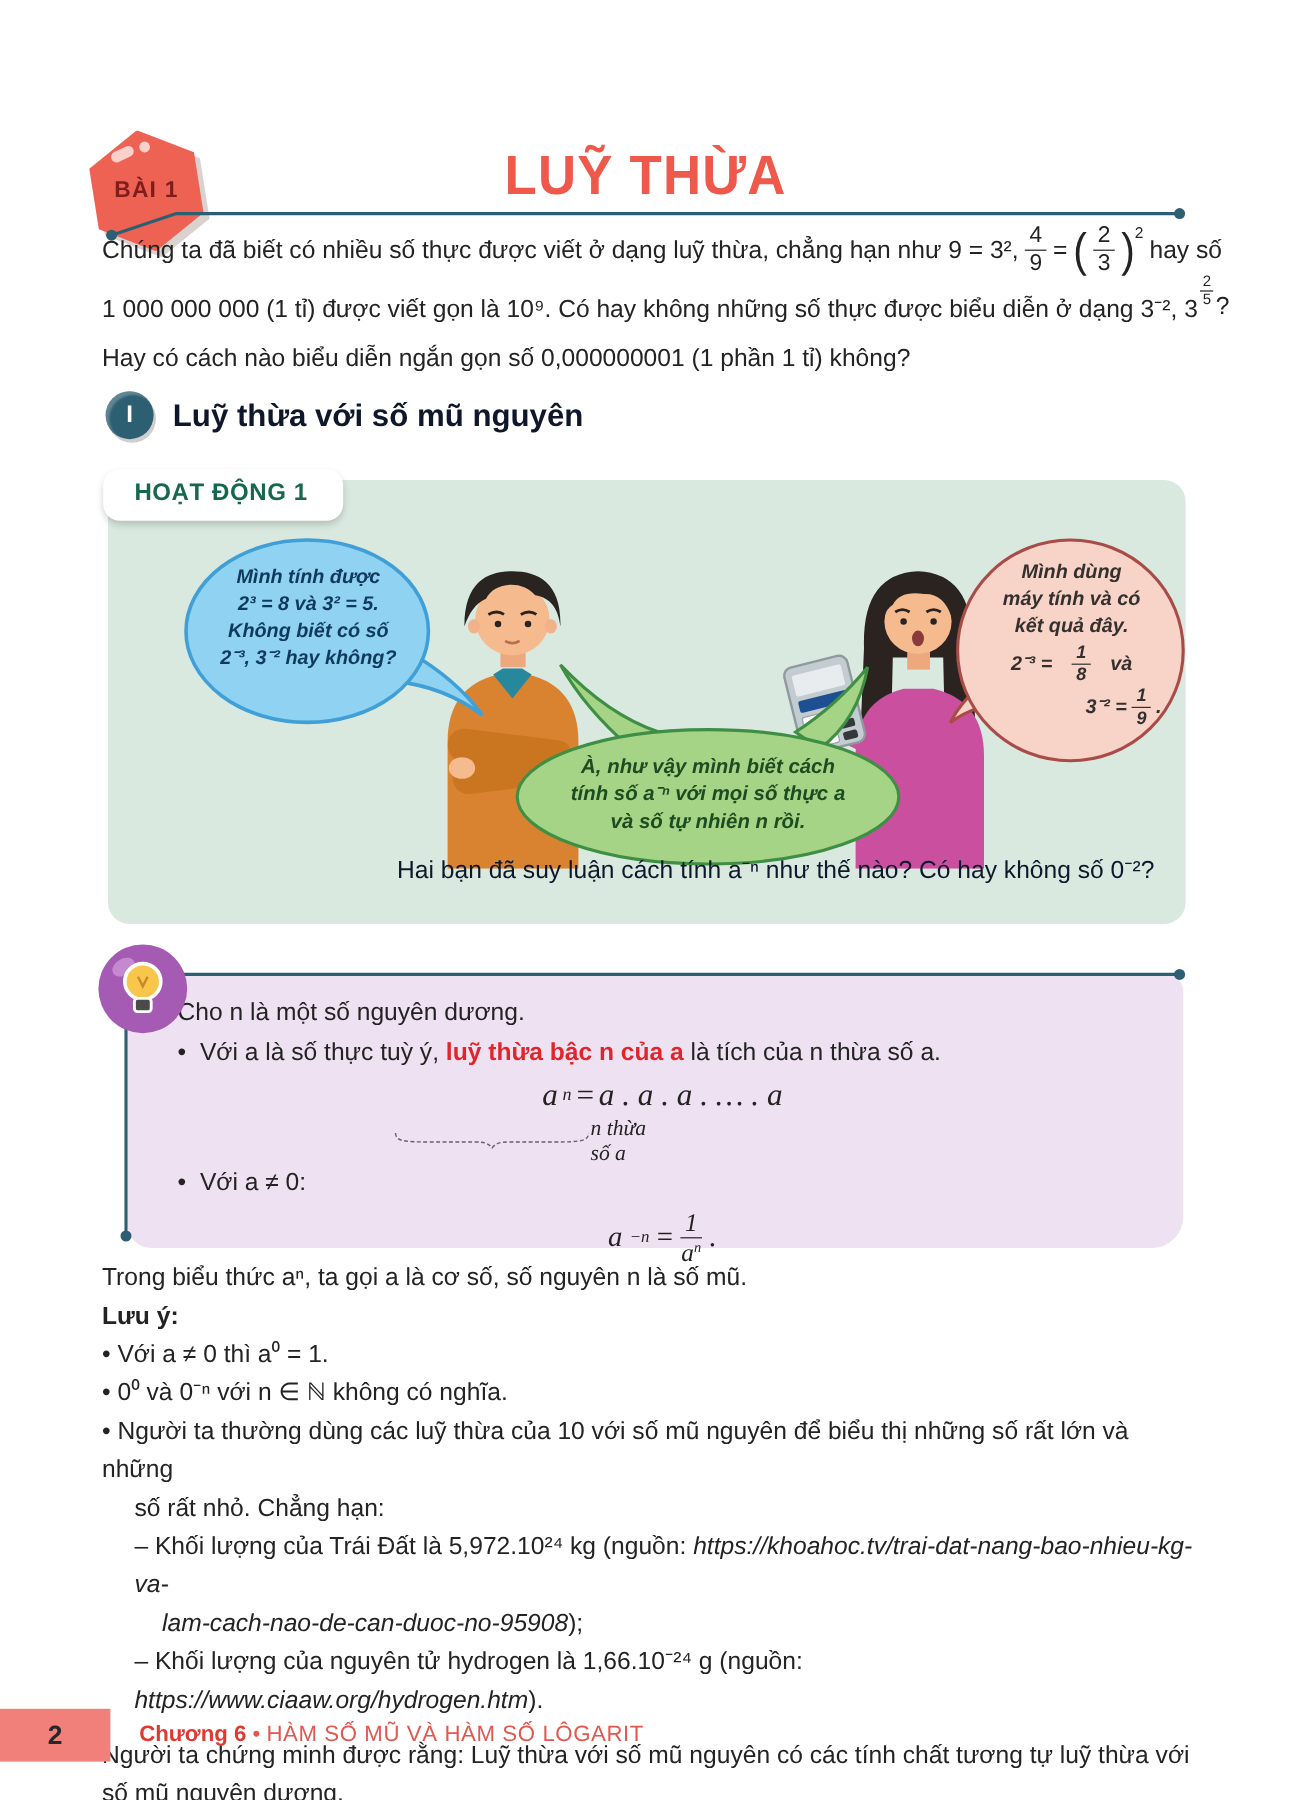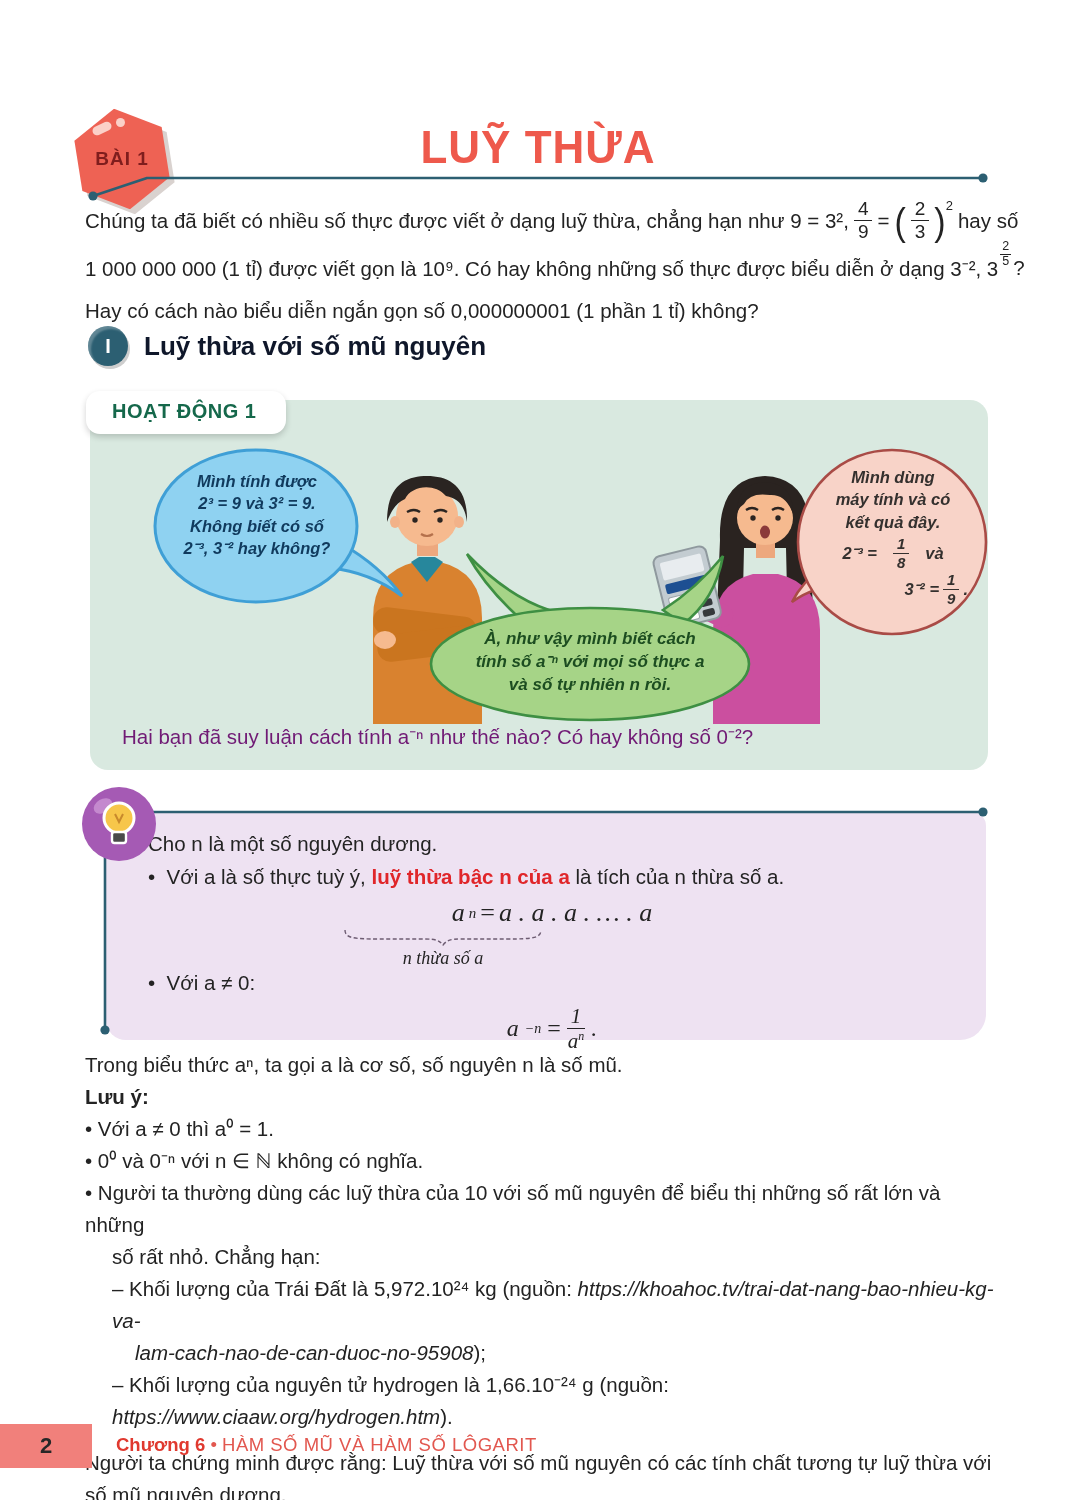--- a/index.html
+++ b/index.html
@@ -14,21 +14,21 @@
          clip-path:polygon(50% 0, 96% 25%, 96% 75%, 50% 100%, 4% 75%, 4% 25%); }
   .hex-hl1 { position:absolute; left:18px; top:16px; width:20px; height:9px; border-radius:5px; background:#fbd0c8; transform:rotate(-25deg); }
   .hex-hl2 { position:absolute; left:42px; top:10px; width:9px; height:9px; border-radius:50%; background:#fbd0c8; }
   .hex-label { position:absolute; inset:0; display:flex; align-items:center; justify-content:center;
          color:#7f1d1d; font-weight:bold; font-size:19px; letter-spacing:1px; }
   .page-title { position:absolute; left:0; top:122px; width:100%; text-align:center;
          font-size:44px; font-weight:800; color:#ee594c; letter-spacing:1px; transform:scaleY(1.05); }
   .connector { position:absolute; left:85px; top:168px; }
 
   
-  .intro { position:absolute; left:85px; top:197px; width:910px; font-size:20.5px; color:#232323; }
+  .intro { position:absolute; left:85px; top:185px; width:910px; font-size:20.5px; color:#232323; }
   .intro-line { display:flex; align-items:center; gap:5px; height:47px; white-space:nowrap; }
   .intro-line3 { height:40px; }
   .frac { display:inline-flex; flex-direction:column; align-items:center; line-height:1.05; font-size:19px; }
   .frac .num { border-bottom:1.6px solid currentColor; padding:0 4px 1px; }
   .frac .den { padding-top:1px; }
   .bigparen { font-size:34px; font-weight:300; transform:scaleY(1.15); display:inline-block; line-height:1; }
   .supwrap { display:inline-flex; align-items:flex-start; }
   .exp { font-size:13px; position:relative; top:-6px; }
   .supfrac { display:inline-flex; flex-direction:column; align-items:center; line-height:1; font-size:12.5px; position:relative; top:-14px; }
   .supfrac .num { border-bottom:1.2px solid currentColor; padding:0 2px 1px; }
@@ -40,32 +40,32 @@
         display:flex; align-items:center; justify-content:center; color:#fff; font-weight:bold; font-size:20px; }
   .section-title { color:#0f172a; font-weight:800; font-size:26px; }
 
   
   .activity-tab { position:absolute; left:86px; top:391px; background:#fff; border-radius:14px;
         padding:9px 30px 11px 26px; box-shadow:0 3px 6px rgba(0,0,0,.18); z-index:5;
         color:#15684b; font-weight:800; font-size:20px; letter-spacing:.5px; }
   .activity-box { position:absolute; left:90px; top:400px; width:898px; height:370px;
         background:#d9e9e0; border-radius:18px; z-index:1; }
   .bubble-text { position:absolute; font-style:italic; font-weight:600; text-align:center; line-height:1.35; }
-  .q-line { position:absolute; left:32px; top:322px; width:840px; font-size:20.5px; color:#701a75; font-style:normal; }
+  .q-line { position:absolute; left:32px; top:310px; width:840px; font-size:20.5px; color:#0f172a; font-style:normal;text-align:right; }
 
   
   .idea-icon { position:absolute; left:79px; top:784px; z-index:6; }
   .def-box { position:absolute; left:106px; top:812px; width:880px; height:228px;
         background:#eee2f2; border-radius:6px 14px 26px 20px; z-index:2; padding:20px 30px 0 42px; font-size:20.5px; }
   .def-deco { position:absolute; left:93px; top:798px; z-index:4; }
   .def-line { margin-bottom:9px; }
   .red-term { color:#e0262a; font-weight:bold; }
   .math { font-family:"Liberation Serif", serif; font-style:italic; }
   .formula-row { display:flex; justify-content:center; align-items:center; gap:4px; font-size:26px; }
-  .underbrace-wrap { display:flex; flex-direction:column; align-items:center; margin-left:180px; width:230px; }
+  .underbrace-wrap { display:flex; flex-direction:row; align-items:center; margin-left:180px; width:230px; }
   .ub-label { font-size:18px; margin-top:2px; color:#232323; }
   .formula2-row { display:flex; justify-content:center; align-items:center; gap:6px; font-size:24px; margin-top:10px; }
   .formula2-row .frac { font-size:21px; }
 
   
   .notes { position:absolute; left:85px; top:1049px; width:915px; font-size:20.5px; line-height:32px; }
   .notes .indent1 { padding-left:27px; }
   .notes .indent2 { padding-left:50px; }
   .url { font-style:italic; }
   .notes .gap { height:14px; }
@@ -188,21 +188,21 @@
       <ellipse cx="44" cy="170" rx="12" ry="10" fill="#f6ba8f"></ellipse>
     </svg>
 
     <div style="position:absolute;left:62px;top:46px;width:252px;height:168px;">
       <svg width="252" height="168" viewBox="0 0 252 168">
         <path d="M190 98 Q228 120 250 150 Q218 126 178 122 Z" fill="#8fd2f1" stroke="#3f9fd6" stroke-width="3"></path>
         <ellipse cx="104" cy="80" rx="101" ry="76" fill="#8fd2f1" stroke="#3f9fd6" stroke-width="3"></ellipse>
       </svg>
       <div class="bubble-text" style="left:14px;top:24px;width:182px;font-size:16.5px;color:#103a5d;">
         <div>Mình tính được</div>
-        <div>2³ = 9 và 3² = 9.</div>
+        <div>2³ = 8 và 3² = 5.</div>
         <div>Không biết có số</div>
         <div>2⁻³, 3⁻² hay không?</div>
       </div>
     </div>
 
     <div style="position:absolute;left:698px;top:46px;width:200px;height:196px;">
       <svg width="200" height="196" viewBox="0 0 200 196">
         <path d="M36 120 Q14 136 4 156 Q26 140 52 140 Z" fill="#f8d3c8" stroke="#a94b46" stroke-width="2.6"></path>
         <ellipse cx="104" cy="96" rx="94" ry="92" fill="#f8d3c8" stroke="#a94b46" stroke-width="2.6"></ellipse>
       </svg>

